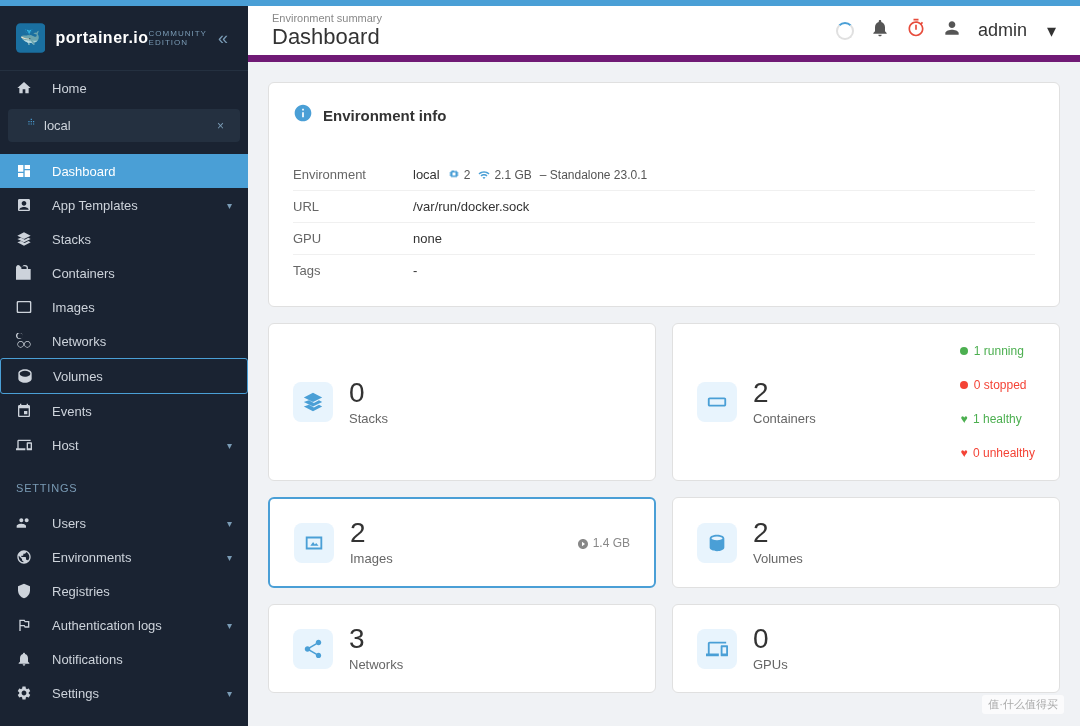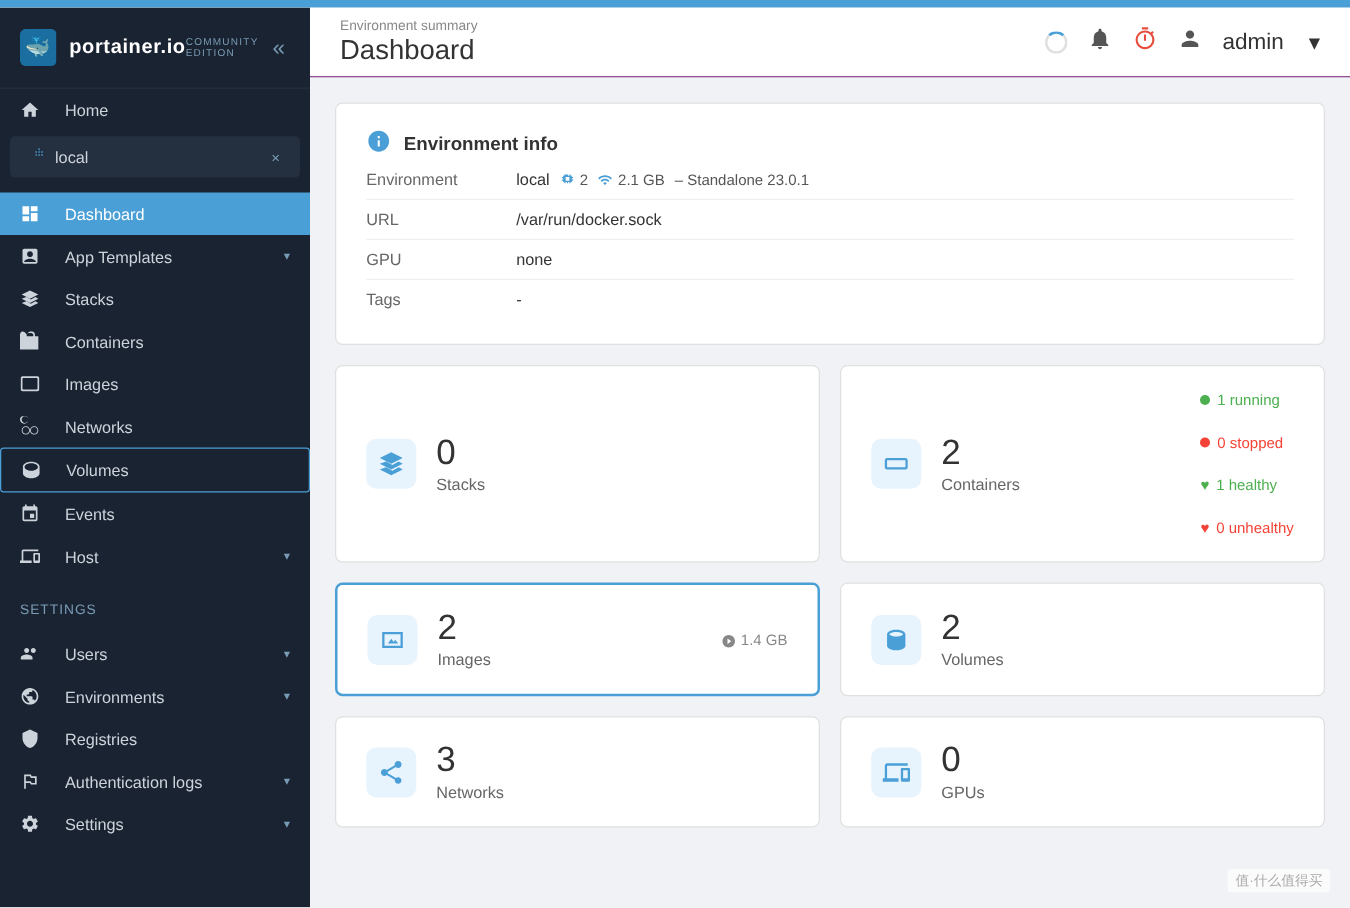--- a/index.html
+++ b/index.html
@@ -149,21 +149,21 @@
     .main-content {
       flex: 1;
       display: flex;
       flex-direction: column;
       overflow: hidden;
     }
 
     
     .header {
       background: #ffffff;
-      border-bottom: 1px solid #701a75;
+      border-bottom: 7px solid #701a75;
       padding: 0 24px;
       height: 56px;
       display: flex;
       align-items: center;
       justify-content: space-between;
       flex-shrink: 0;
     }
 
     .breadcrumb-area {
       display: flex;
@@ -231,21 +231,21 @@
       margin-bottom: 16px;
     }
 
     .card-title {
       display: flex;
       align-items: center;
       gap: 10px;
       font-size: 15px;
       font-weight: 600;
       color: #333;
-      margin-bottom: 0;
+      margin-bottom: 31px;
     }
 
     .card-title-icon {
       color: #4a9fd6;
       font-size: 18px;
     }
 
     .info-table {
       width: 100%;
     }
@@ -537,20 +537,28 @@
       <div class="nav-item">
         <span class="nav-icon">
           <svg width="16" height="16" viewBox="0 0 24 24" fill="currentColor">
               <path d="M14 6l-1-2H5v17h2v-7h5l1 2h7V6h-6zm4 8h-4l-1-2H7V6h5l1 2h5v6z"></path>
             </svg>
         </span>
         <span>Authentication logs</span>
         <span class="nav-chevron">▾</span>
       </div>
 
+      <div class="nav-item">
+        <span class="nav-icon">
+          <svg width="16" height="16" viewBox="0 0 24 24" fill="currentColor">
+              <path d="M12 22c1.1 0 2-.9 2-2h-4c0 1.1.9 2 2 2zm6-6v-5c0-3.07-1.64-5.64-4.5-6.32V4c0-.83-.67-1.5-1.5-1.5s-1.5.67-1.5 1.5v.68C7.63 5.36 6 7.92 6 11v5l-2 2v1h16v-1l-2-2z"></path>
+            </svg>
+        </span>
+        <span>Notifications</span>
+      </div>
 
       <div class="nav-item">
         <span class="nav-icon">
           <svg width="16" height="16" viewBox="0 0 24 24" fill="currentColor">
               <path d="M19.14 12.94c.04-.3.06-.61.06-.94 0-.32-.02-.64-.07-.94l2.03-1.58c.18-.14.23-.41.12-.61l-1.92-3.32c-.12-.22-.37-.29-.59-.22l-2.39.96c-.5-.38-1.03-.7-1.62-.94l-.36-2.54c-.04-.24-.24-.41-.48-.41h-3.84c-.24 0-.43.17-.47.41l-.36 2.54c-.59.24-1.13.57-1.62.94l-2.39-.96c-.22-.08-.47 0-.59.22L2.74 8.87c-.12.21-.08.47.12.61l2.03 1.58c-.05.3-.09.63-.09.94s.02.64.07.94l-2.03 1.58c-.18.14-.23.41-.12.61l1.92 3.32c.12.22.37.29.59.22l2.39-.96c.5.38 1.03.7 1.62.94l.36 2.54c.05.24.24.41.48.41h3.84c.24 0 .44-.17.47-.41l.36-2.54c.59-.24 1.13-.56 1.62-.94l2.39.96c.22.08.47 0 .59-.22l1.92-3.32c.12-.22.07-.47-.12-.61l-2.01-1.58zM12 15.6c-1.98 0-3.6-1.62-3.6-3.6s1.62-3.6 3.6-3.6 3.6 1.62 3.6 3.6-1.62 3.6-3.6 3.6z"></path>
             </svg>
         </span>
         <span>Settings</span>
         <span class="nav-chevron">▾</span>
       </div>

